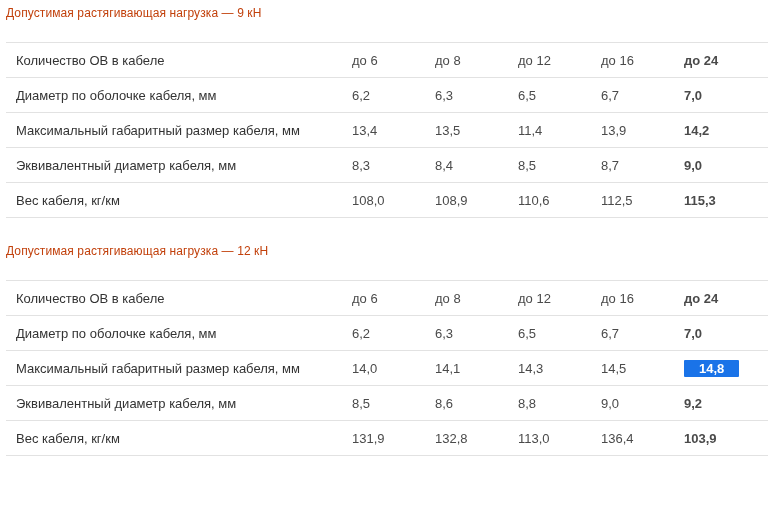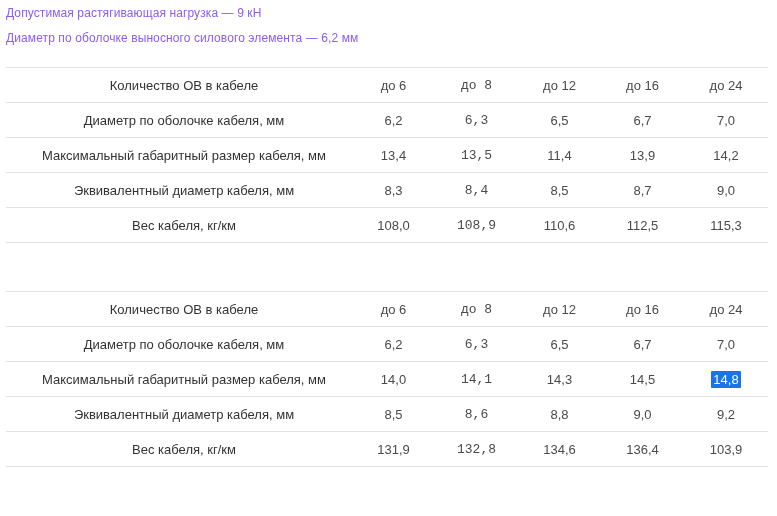--- a/index.html
+++ b/index.html
@@ -15,74 +15,72 @@
     overflow: hidden;
   }
   .page {
     position: relative;
     width: 777px;
     height: 516px;
     box-sizing: border-box;
   }
   .note {
     font-size: 12px;
-    color: #8b5cf6;
+    color: #c2410c;
     padding-left: 6px;
     letter-spacing: 0.1px;
   }
   .note-1 { padding-top: 6px; }
   .note-2 { padding-top: 11px; }
 
   table.spec {
     border-collapse: collapse;
     width: 752px;
     margin-left: 6px;
     table-layout: fixed;
-    text-align: center;
   }
   table.spec td {
     border-top: 1px solid #e2e2e2;
     border-bottom: 1px solid #e2e2e2;
     padding: 9px 0 9px 0;
     font-size: 13px;
     vertical-align: middle;
     height: 16px;
   }
   table.spec tr td:first-child {
     padding-left: 10px;
     color: #333333;
   }
   td.val {
     color: #4a4a4a;
     font-size: 13px;
   }
   .c0 { width: 336px; }
   .c1 { width: 83px; }
-  .c2 { width: 83px; font-family: Liberation Mono, monospace; }
+  .c2 { width: 83px; }
   .c3 { width: 83px; }
   .c4 { width: 83px; }
-  .c5 { width: 84px; }
+  .c5 { width: 84px; font-weight: bold; }
 
   .header-row td { font-size: 13px; }
   .sel {
     background: #1a73e8;
     color: #ffffff;
-    padding: 1px 2px;
+    padding: 1px 15px;
     border-radius: 1px;
   }
   .gap-a { height: 22px; }
   .gap-c { height: 26px; }
 </style>
 </head>
 <body>
 
 <div class="page">
 
   <div class="note note-1">Допустимая растягивающая нагрузка — 9 кН</div>
-  <div class="note note-2">Диаметр по оболочке выносного силового элемента — 6,2 мм</div>
 
   <div class="gap-a"></div>
 
   <table class="spec">
     <tbody>
       <tr class="header-row">
         <td class="c0">Количество ОВ в кабеле</td>
         <td class="c1 val">до 6</td>
         <td class="c2 val">до 8</td>
         <td class="c3 val">до 12</td>
@@ -119,20 +117,21 @@
         <td class="c2 val">108,9</td>
         <td class="c3 val">110,6</td>
         <td class="c4 val">112,5</td>
         <td class="c5 val">115,3</td>
       </tr>
     </tbody>
   </table>
 
   <div class="gap-c"></div>
 
+  <div class="note">Допустимая растягивающая нагрузка — 12 кН</div>
 
   <div class="gap-a"></div>
 
   <table class="spec">
     <tbody>
       <tr class="header-row">
         <td class="c0">Количество ОВ в кабеле</td>
         <td class="c1 val">до 6</td>
         <td class="c2 val">до 8</td>
         <td class="c3 val">до 12</td>
@@ -160,20 +159,20 @@
         <td class="c1 val">8,5</td>
         <td class="c2 val">8,6</td>
         <td class="c3 val">8,8</td>
         <td class="c4 val">9,0</td>
         <td class="c5 val">9,2</td>
       </tr>
       <tr>
         <td class="c0">Вес кабеля, кг/км</td>
         <td class="c1 val">131,9</td>
         <td class="c2 val">132,8</td>
-        <td class="c3 val">134,6</td>
+        <td class="c3 val">113,0</td>
         <td class="c4 val">136,4</td>
         <td class="c5 val">103,9</td>
       </tr>
     </tbody>
   </table>
 
 </div>
 
 </body></html>

